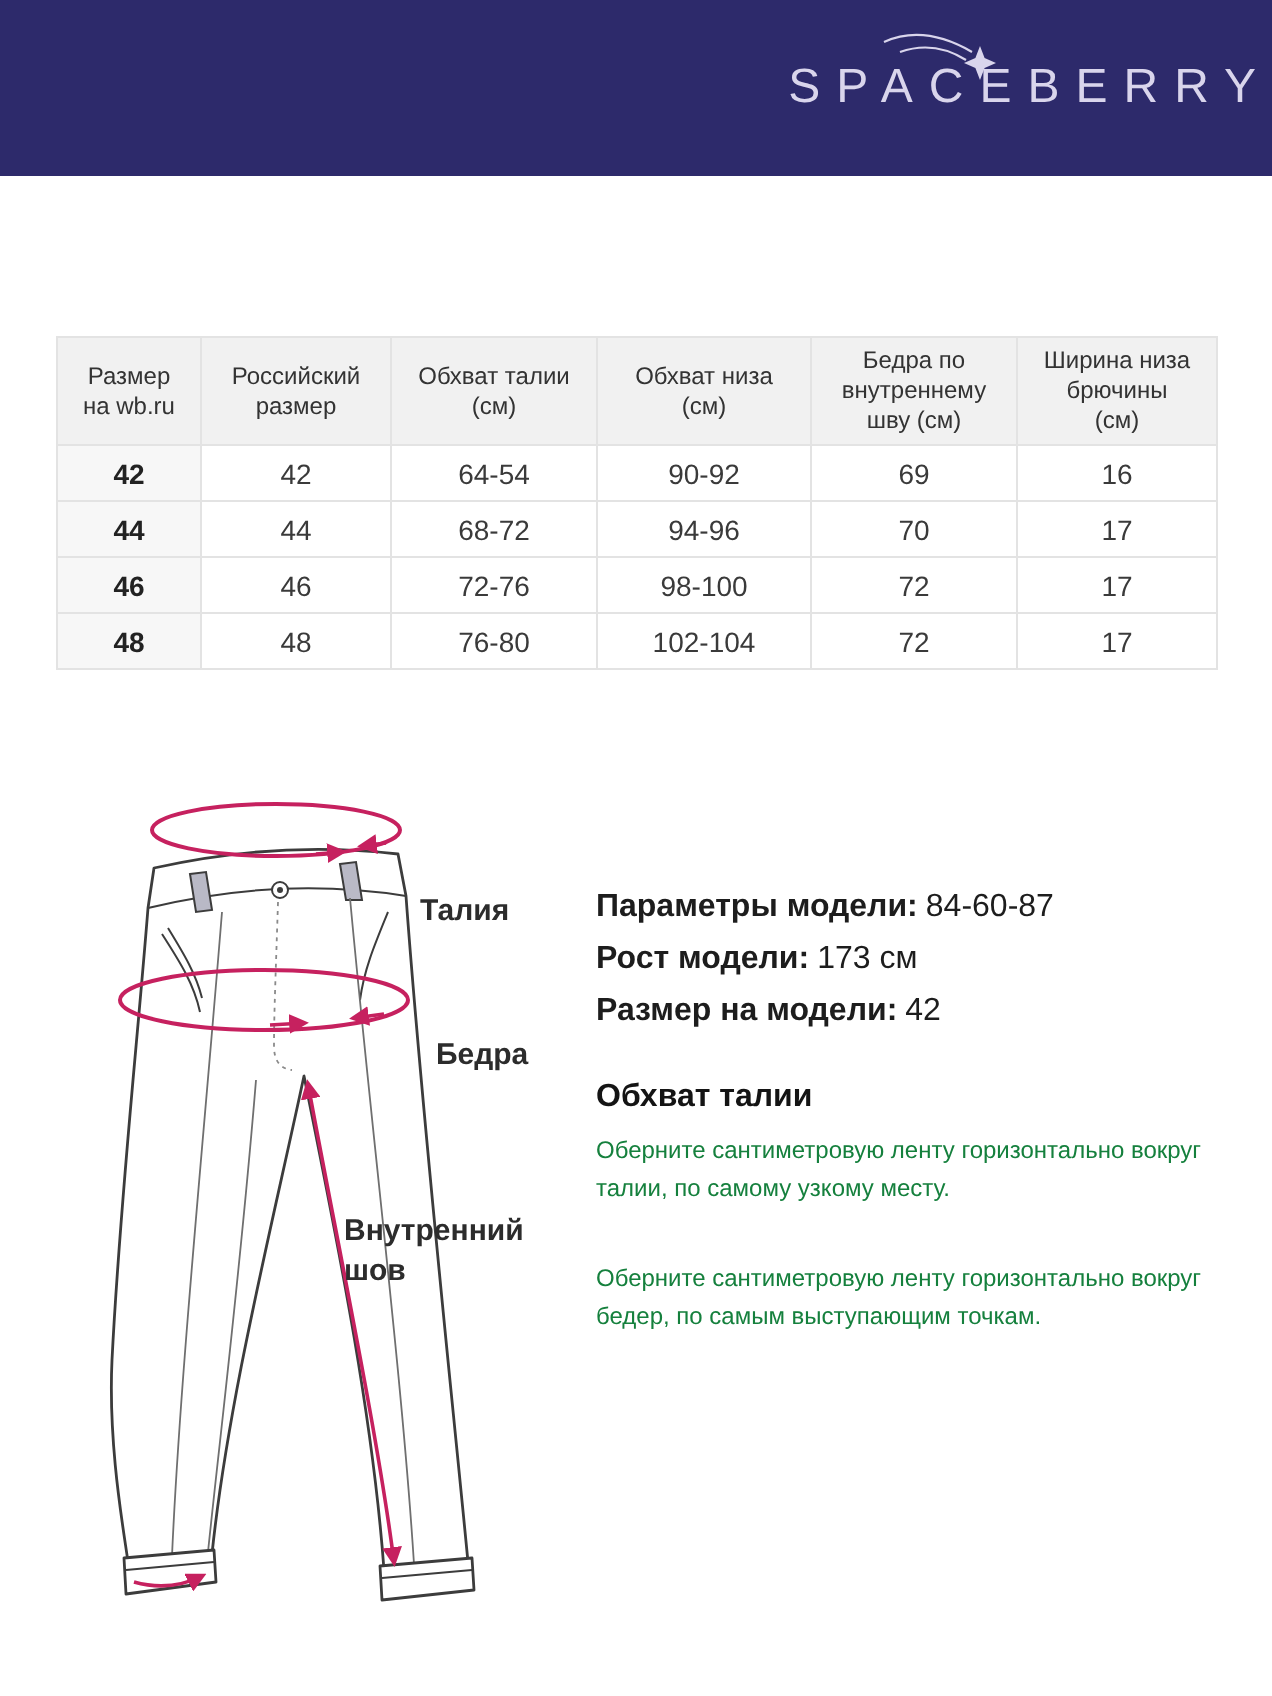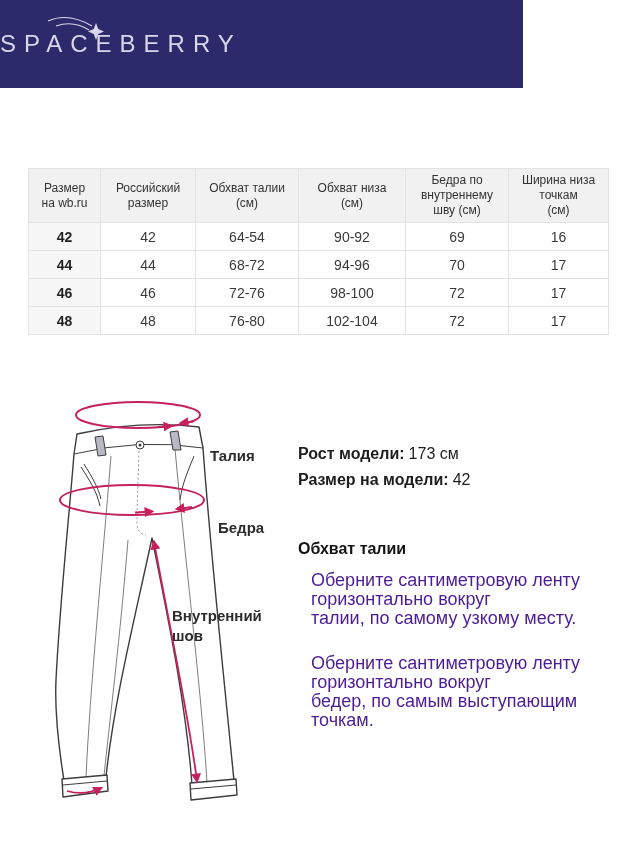--- a/index.html
+++ b/index.html
@@ -12,23 +12,23 @@
   *{box-sizing:border-box;}
   html,body{margin:0;padding:0;}
   body{
     width:636px;height:848px;overflow:hidden;position:relative;
     background:#ffffff;
     font-family:"Liberation Sans","DejaVu Sans",sans-serif;
     color:var(--ink);
   }
   
   .brand-header{
-    position:absolute;left:0;top:0;width:523px;height:88px;
+    position:absolute;left:0;top:0;width:636px;height:88px;
     background:var(--navy);
-    display:flex;align-items:center;justify-content:flex-start;
+    display:flex;align-items:center;justify-content:flex-end;
   }
   .logo-wrap{position:relative;}
   .brand-name{
     font-size:24px;font-weight:400;letter-spacing:8px;
     color:var(--logo-color);
   }
   .comet{position:absolute;left:46px;top:-19px;width:70px;height:32px;}
   .comet path{stroke:var(--logo-color);fill:none;stroke-width:1.1;}
   .comet .star{fill:var(--logo-color);stroke:none;}
   
@@ -69,21 +69,21 @@
   .lbl-inseam{left:172px;top:562px;width:112px;}
   .lbl-hem{left:74px;top:806px;}
   
   .model-info{position:absolute;left:298px;top:441px;width:312px;}
   .model-info p{margin:0;font-size:16px;line-height:26px;color:#1d1d1d;}
   .model-info .mi-label{font-weight:700;}
   .model-info .mi-value{font-weight:400;margin-left:4px;}
   .guide{position:absolute;left:298px;top:540px;width:312px;}
   .guide section{margin:0 0 26px 0;}
   .guide h3{margin:0 0 8px 0;font-size:16px;font-weight:700;color:#141414;}
-  .guide p{margin:13px;font-size:18px;line-height:19px;color:#4c1d95;white-space:pre-line;}
+  .guide p{margin:0;font-size:12px;line-height:19px;color:#15803d;white-space:pre-line;}
 </style>
 </head>
 <body>
 
 <header class="brand-header">
   <div class="logo-wrap">
     <svg class="comet" viewBox="0 0 70 32">
       <path d="M2,10 Q22,1 46,15"></path>
       <path d="M10,15 Q27,9 43,19"></path>
       <path class="star" d="M50,12 L52.3,18 L58,20.5 L52.3,23 L50,29 L47.7,23 L42,20.5 L47.7,18 Z"></path>
@@ -108,21 +108,21 @@
       <th>Российский
 размер</th>
       <th>Обхват талии
 (см)</th>
       <th>Обхват низа
 (см)</th>
       <th>Бедра по
 внутреннему
 шву (см)</th>
       <th>Ширина низа
-точкам
+брючины
 (см)</th>
     </tr>
   </thead>
   <tbody>
     <tr>
       <td class="rowhead">42</td>
       <td>42</td>
       <td>64-54</td>
       <td>90-92</td>
       <td>69</td>
@@ -196,20 +196,23 @@
   <path class="pk slim" d="M114,154 C129,235 149,330 157,393" marker-start="url(#ah)" marker-end="url(#ah)"></path>
   <path class="pk slim" d="M27,403 Q45,408 61,400" marker-end="url(#ah)"></path>
 </svg>
 
 <span class="diagram-label lbl-waist">Талия</span>
 <span class="diagram-label lbl-hips">Бедра</span>
 <span class="diagram-label lbl-inseam">Внутренний шов</span>
 <span class="diagram-label lbl-hem">Низ брючины</span>
 
 <div class="model-info">
+  <p>
+    <span class="mi-label">Параметры модели:</span><span class="mi-value">84-60-87</span>
+  </p>
   <p>
     <span class="mi-label">Рост модели:</span><span class="mi-value">173 см</span>
   </p>
   <p>
     <span class="mi-label">Размер на модели:</span><span class="mi-value">42</span>
   </p>
 </div>
 
 <div class="guide">
   <section>

